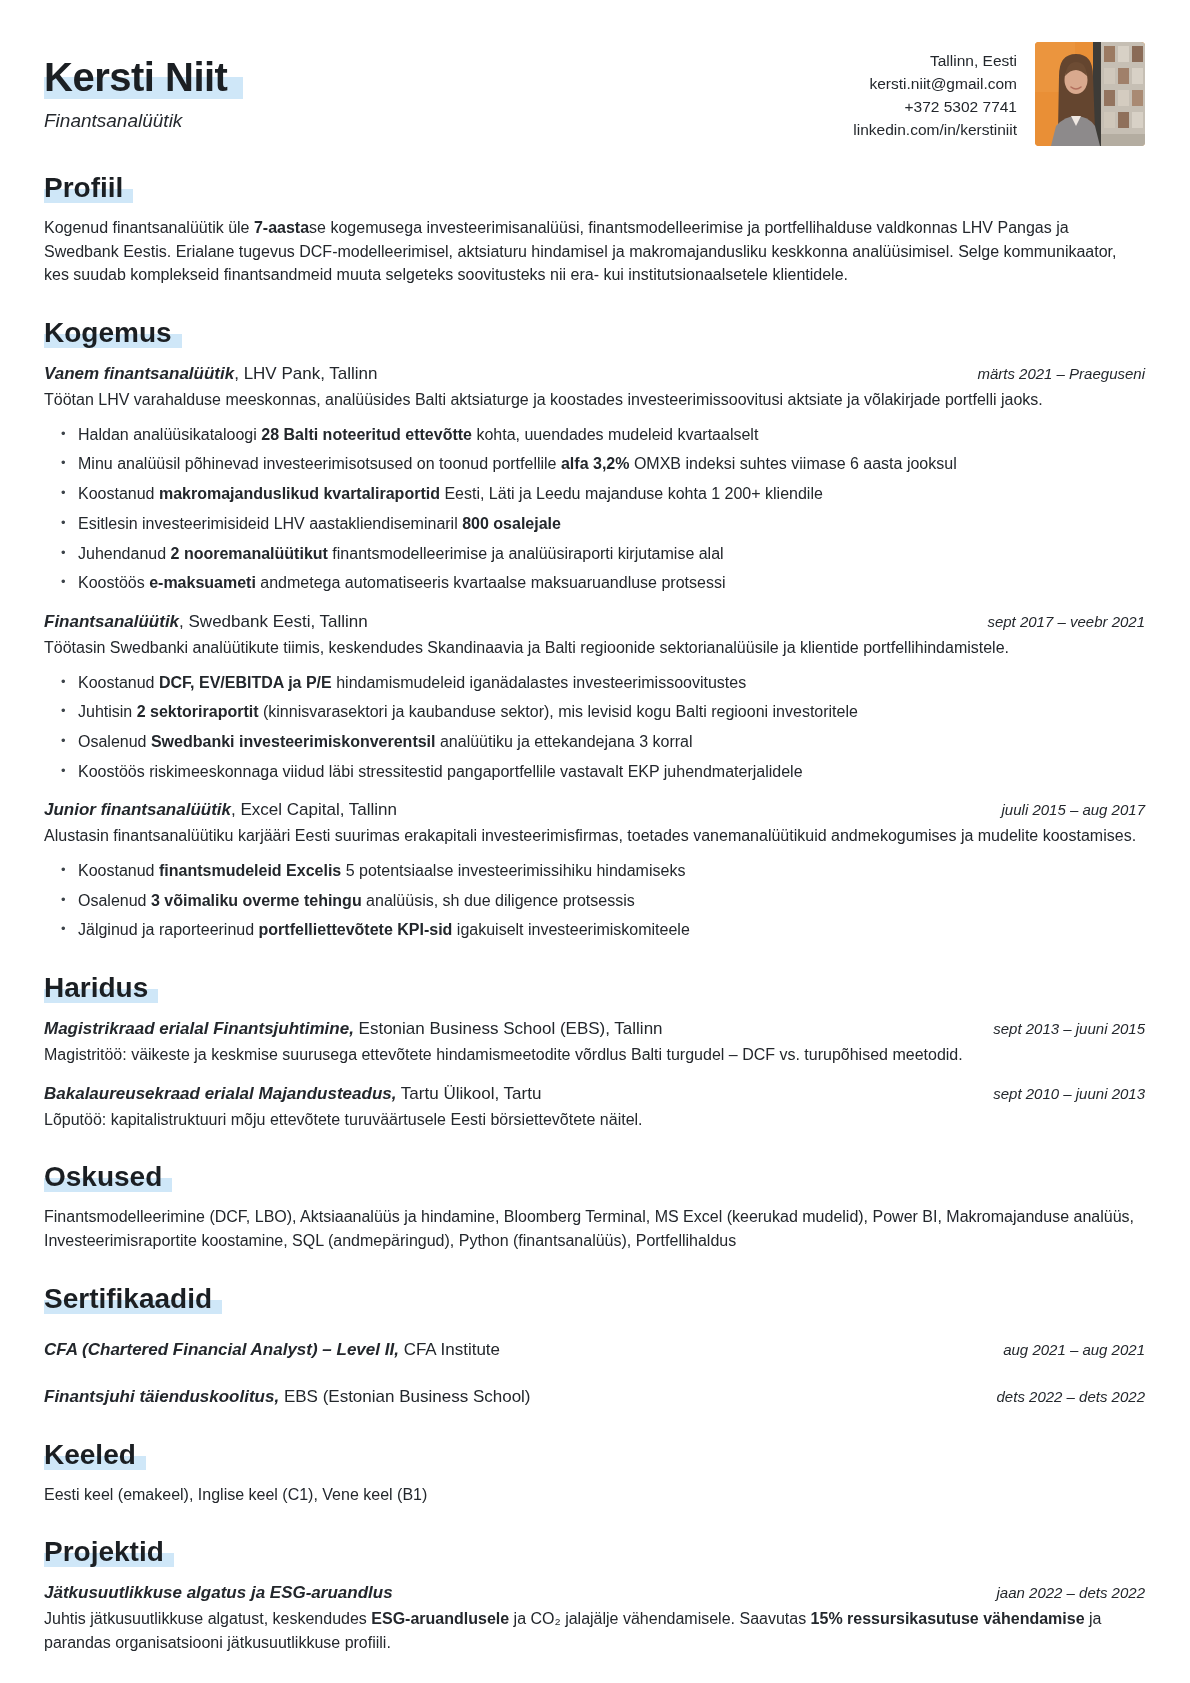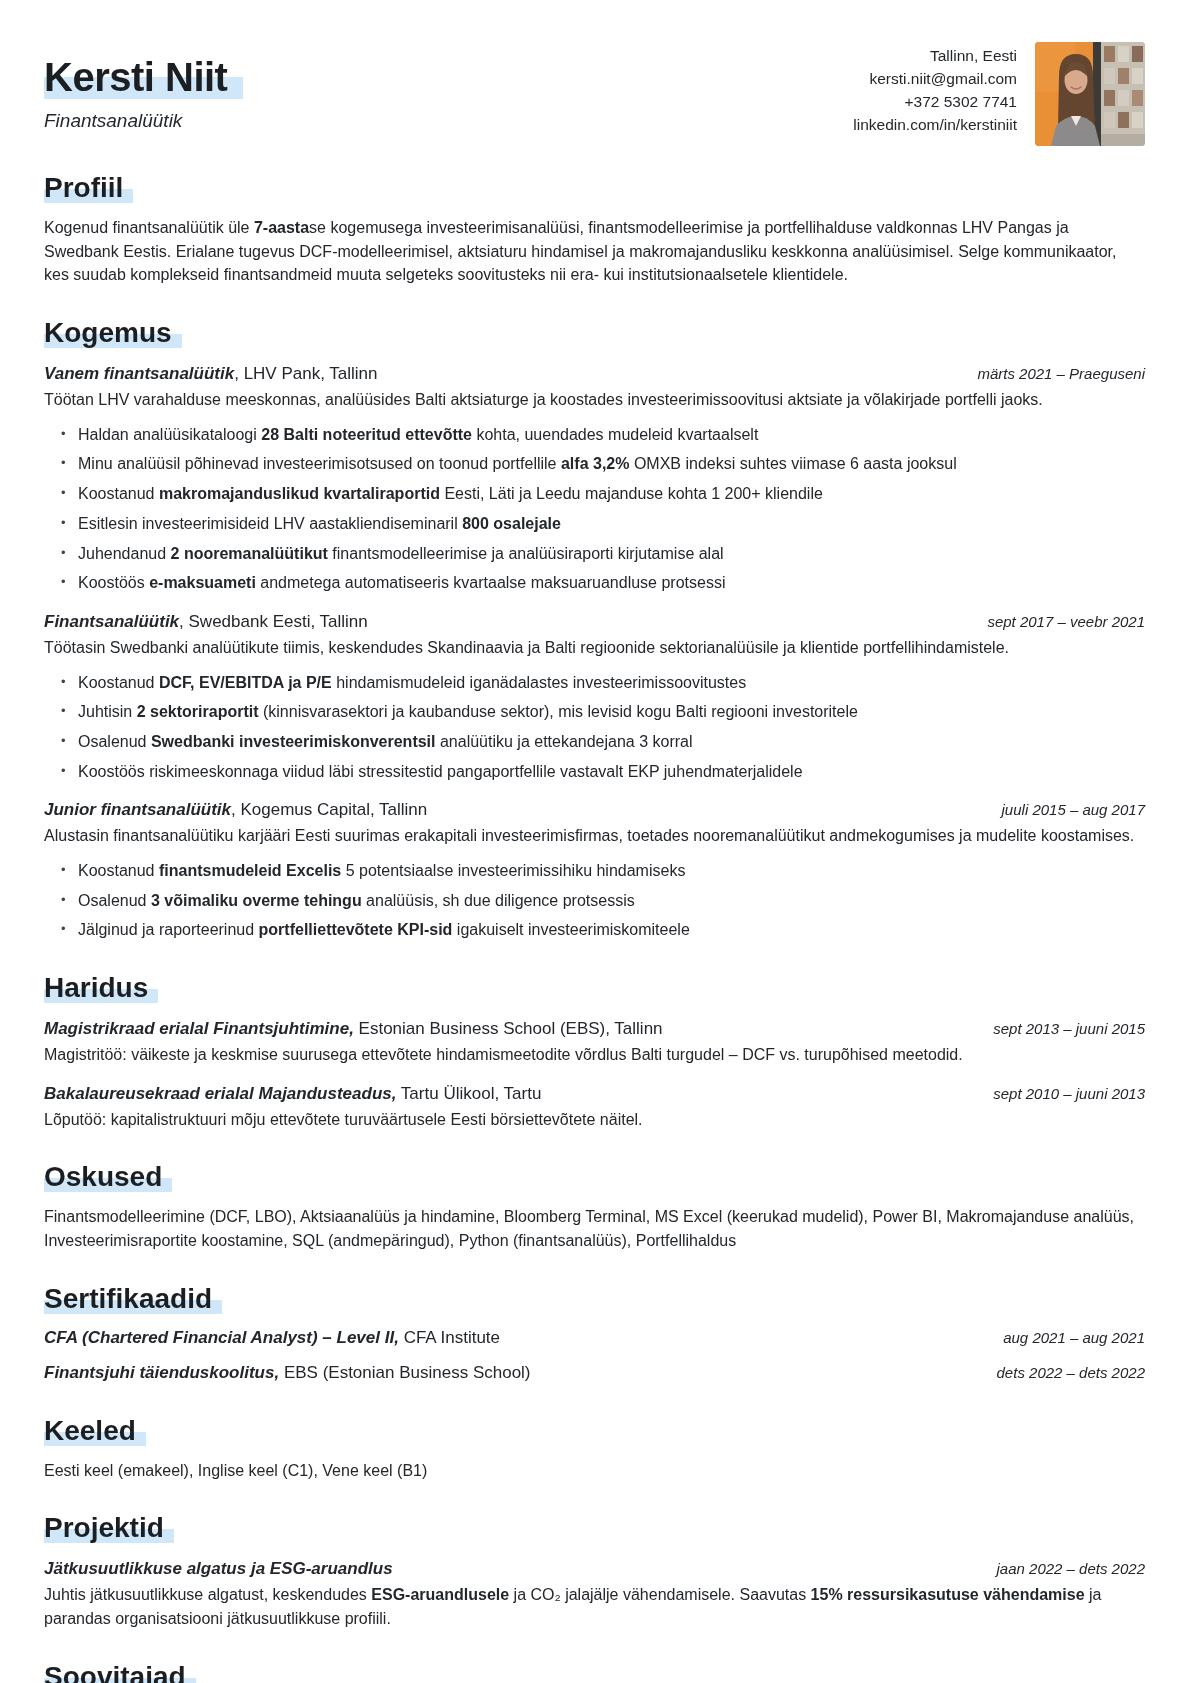--- a/index.html
+++ b/index.html
@@ -9,39 +9,39 @@
     -webkit-font-smoothing:antialiased;
   }
   .page{box-sizing:border-box;width:1190px;min-height:1683px;padding:42px 45px 40px 44px;}
   
   .header{display:flex;justify-content:space-between;align-items:flex-start;}
   .header-left{padding-top:14px;}
   h1{margin:0;font-size:40px;line-height:1.05;font-weight:800;letter-spacing:-.5px;color:#1b1f23;}
   .hl{background:linear-gradient(180deg, rgba(0,0,0,0) 54%, #cfe7f8 54%);padding-right:10px;}
   .hl-name{background:linear-gradient(180deg, rgba(0,0,0,0) 50%, #cfe7f8 50%);padding-right:16px;}
   .subtitle{font-style:italic;font-size:19px;margin-top:12px;color:#24282d;}
-  .header-right{display:flex;align-items:flex-start;gap:18px;}
+  .header-right{display:flex;align-items:center;gap:18px;}
   .contact{text-align:right;font-size:15.5px;line-height:23px;padding-top:2px;color:#23272c;}
   .photo{width:110px;height:104px;border-radius:4px;overflow:hidden;flex:none;}
   .photo svg{display:block;}
   
   h2{font-size:28px;font-weight:700;margin:30px 0 12px;color:#1b1f23;}
   section.first h2{margin-top:26px;}
   .body{font-size:16px;line-height:1.48;margin:2px 0 0;color:#23272c;}
   .entry{margin-bottom:16px;}
   .entry-head{display:flex;justify-content:space-between;align-items:baseline;gap:32px;margin-top:14px;}
   .entry-title{font-size:17px;line-height:1.35;}
   .entry-dates{font-style:italic;font-size:15px;white-space:nowrap;color:#23272c;}
   .seg-b{font-weight:700;}
   .seg-bi{font-weight:700;font-style:italic;}
   ul.bullets{margin:12px 0 4px;padding:0 0 0 16px;list-style:none;}
   ul.bullets li{position:relative;padding-left:18px;margin:7px 0;font-size:16px;line-height:1.42;}
   ul.bullets li::before{content:"\2022";position:absolute;left:1px;top:1px;font-size:13px;color:#3c4349;}
   .ref-line{margin:0 0;font-style:italic;}
-  .tight .entry-head{margin-top:12px;}
+  .tight .entry-head{margin-top:24px;}
 </style>
 </head>
 <body>
 
 <div class="page">
 
   <header class="header">
     <div class="header-left">
       <h1><span class="hl-name">Kersti Niit</span></h1>
       <div class="subtitle">Finantsanalüütik</div>
@@ -118,24 +118,24 @@
       <ul class="bullets">
         <li><span>Koostanud </span><span class="seg-b">DCF, EV/EBITDA ja P/E</span><span> hindamismudeleid iganädalastes investeerimissoovitustes</span></li>
         <li><span>Juhtisin </span><span class="seg-b">2 sektoriraportit</span><span> (kinnisvarasektori ja kaubanduse sektor), mis levisid kogu Balti regiooni investoritele</span></li>
         <li><span>Osalenud </span><span class="seg-b">Swedbanki investeerimiskonverentsil</span><span> analüütiku ja ettekandejana 3 korral</span></li>
         <li><span>Koostöös riskimeeskonnaga viidud läbi stressitestid pangaportfellile vastavalt EKP juhendmaterjalidele</span></li>
       </ul>
     </article>
 
     <article class="entry">
       <div class="entry-head">
-        <div class="entry-title"><span class="seg-bi">Junior finantsanalüütik</span><span>, Kogemus Capital, Tallinn</span></div>
+        <div class="entry-title"><span class="seg-bi">Junior finantsanalüütik</span><span>, Excel Capital, Tallinn</span></div>
         <div class="entry-dates">juuli 2015 – aug 2017</div>
       </div>
-      <p class="body">Alustasin finantsanalüütiku karjääri Eesti suurimas erakapitali investeerimisfirmas, toetades nooremanalüütikut andmekogumises ja mudelite koostamises.</p>
+      <p class="body">Alustasin finantsanalüütiku karjääri Eesti suurimas erakapitali investeerimisfirmas, toetades vanemanalüütikuid andmekogumises ja mudelite koostamises.</p>
       <ul class="bullets">
         <li><span>Koostanud </span><span class="seg-b">finantsmudeleid Excelis</span><span> 5 potentsiaalse investeerimissihiku hindamiseks</span></li>
         <li><span>Osalenud </span><span class="seg-b">3 võimaliku overme tehingu</span><span> analüüsis, sh due diligence protsessis</span></li>
         <li><span>Jälginud ja raporteerinud </span><span class="seg-b">portfelliettevõtete KPI-sid</span><span> igakuiselt investeerimiskomiteele</span></li>
       </ul>
     </article>
   </section>
 
   <section>
     <h2><span class="hl">Haridus</span></h2>

